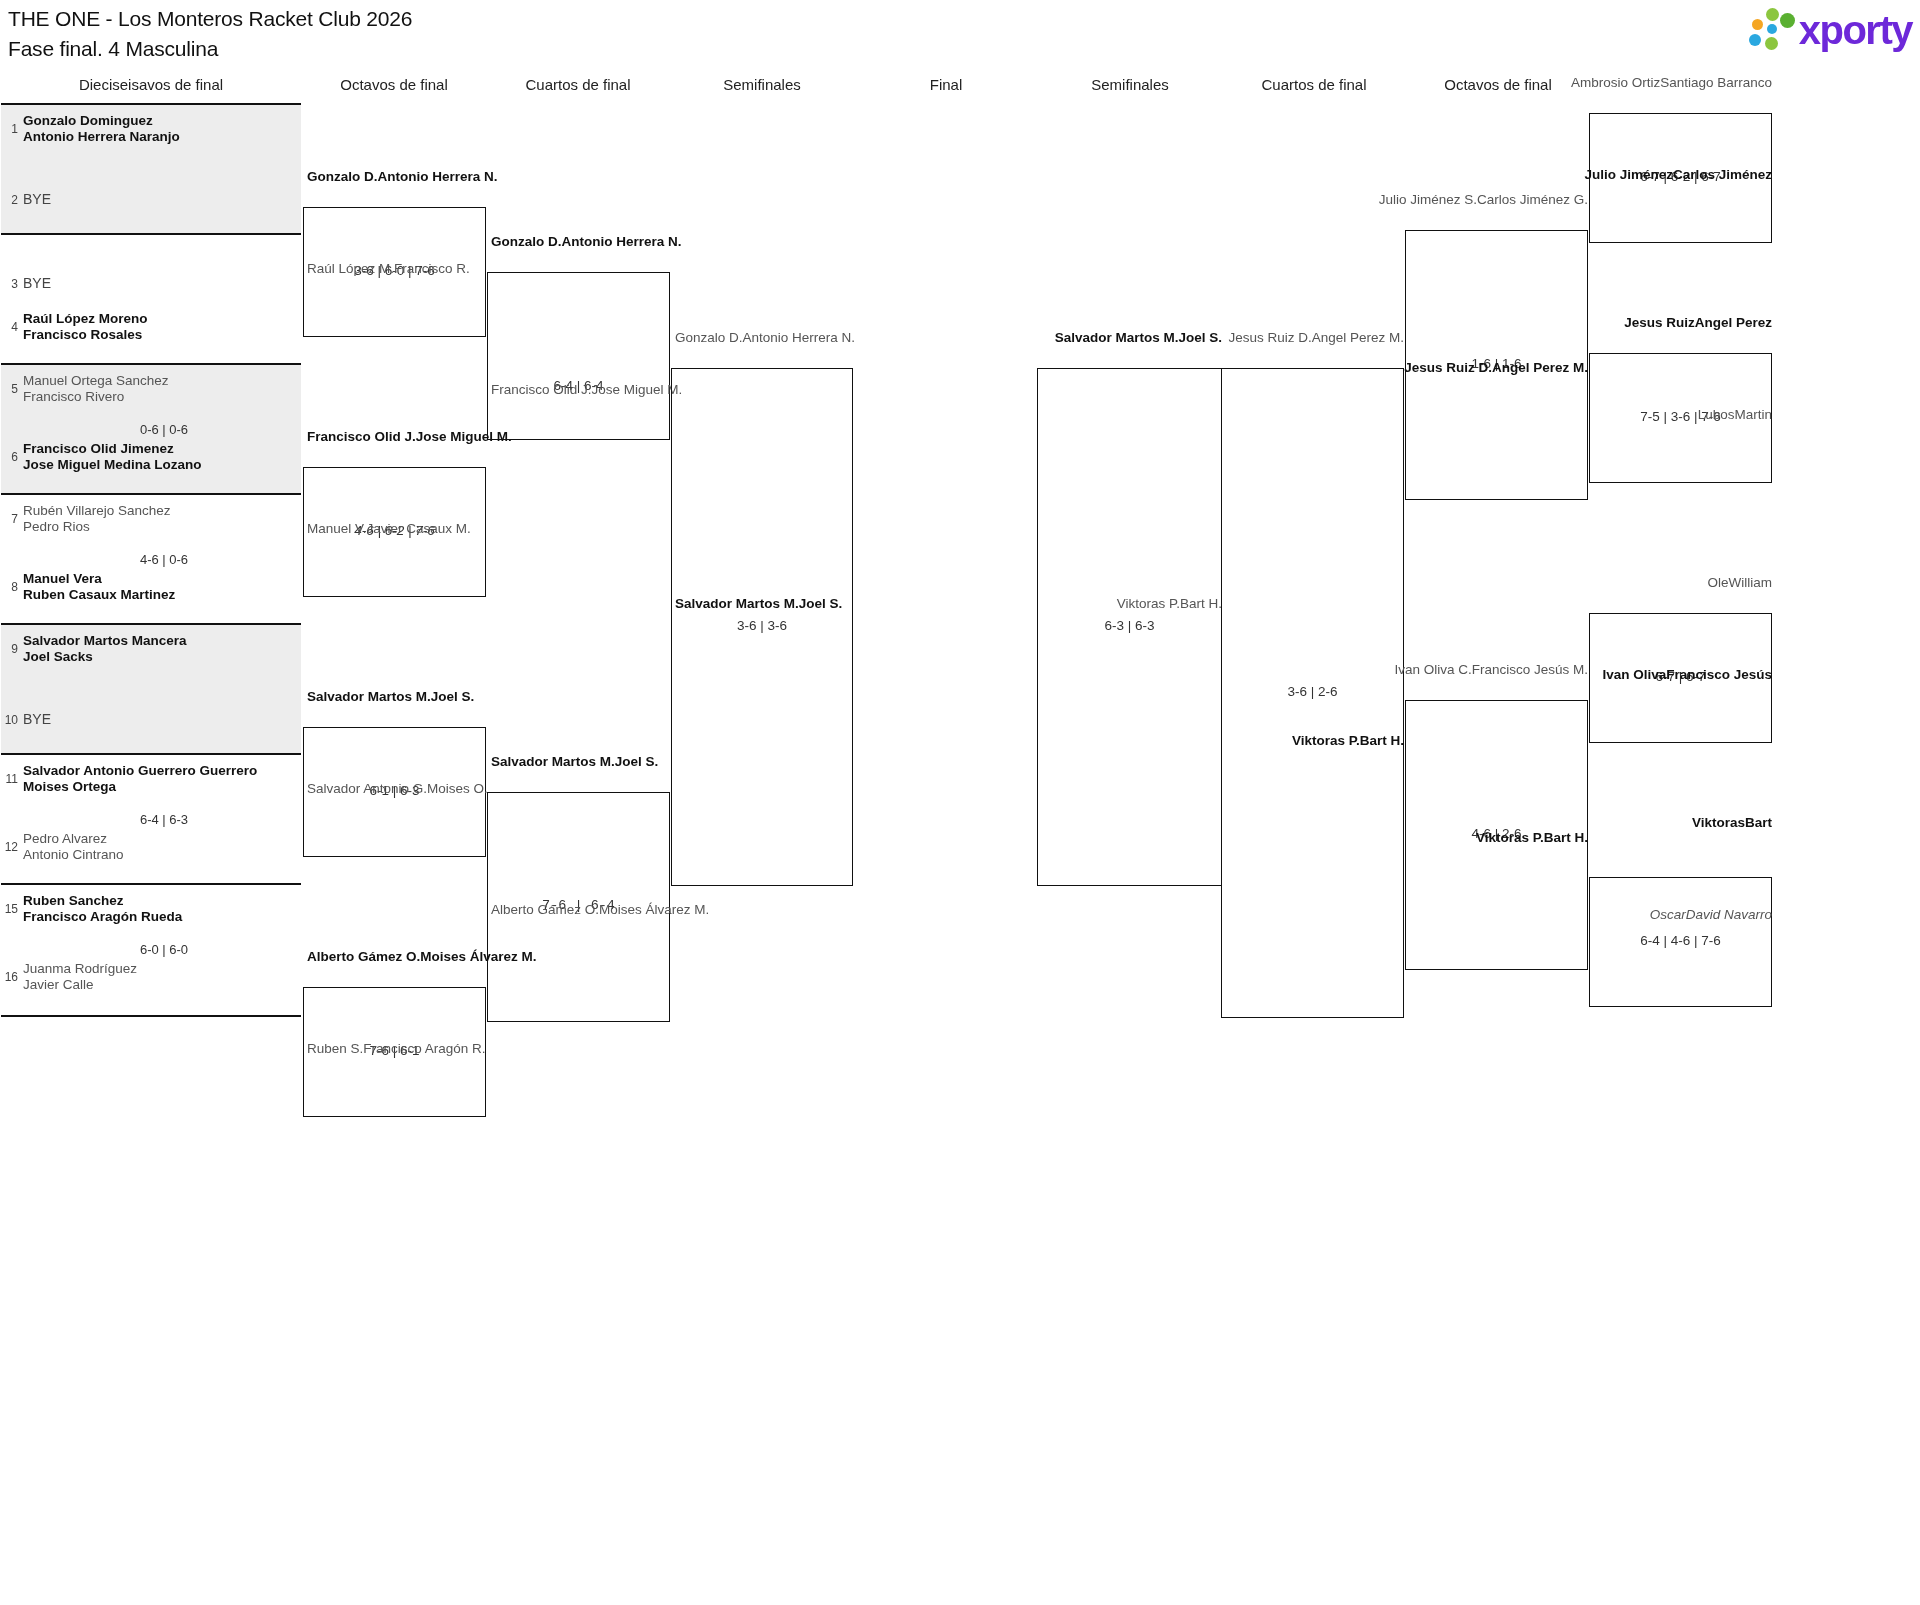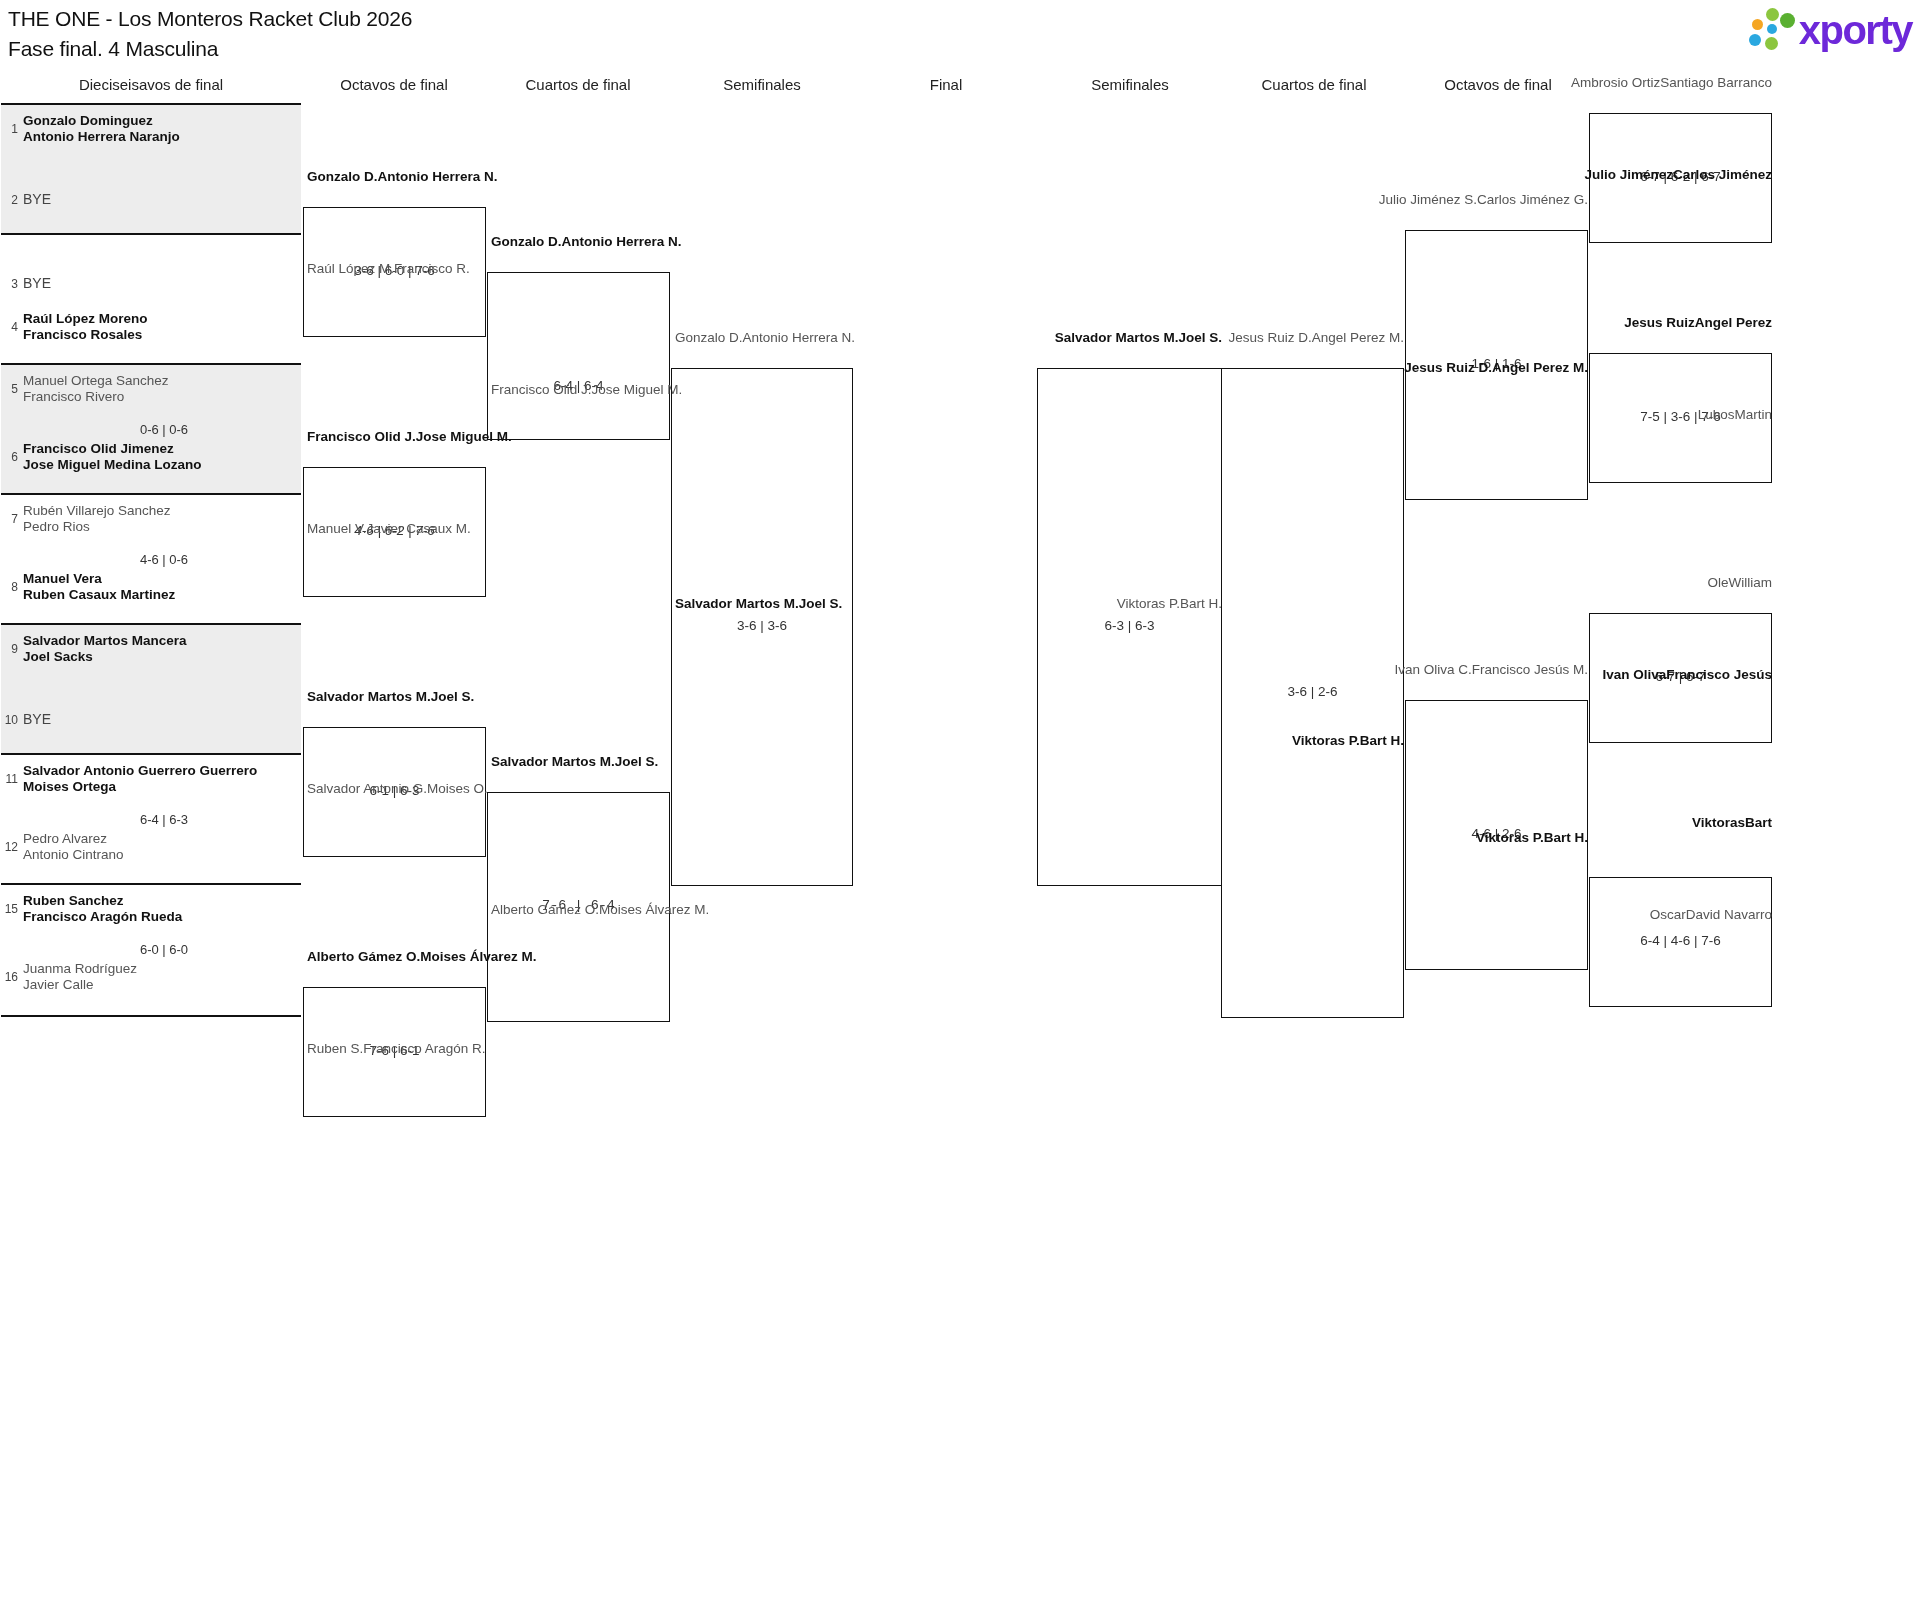--- a/index.html
+++ b/index.html
@@ -216,14 +216,14 @@
     <div class="lbl r" style="top: 407px; right: 148px;"><span><span class="lose">Lubos</span><span class="n2 lose">Martin</span></span></div>
     <div class="bx" style="left: 1589px; top: 613px; width: 183px; height: 130px;">
       <div class="bx-score" style="top: 55px;">6-7 | 6-7</div>
     </div>
     <div class="lbl r" style="top: 575px; right: 148px;"><span><span class="lose">Ole</span><span class="n2 lose">William</span></span></div>
     <div class="lbl r" style="top: 667px; right: 148px;"><span><span class="win">Ivan Oliva</span><span class="n2 win">Francisco Jesús</span></span></div>
     <div class="bx" style="left: 1589px; top: 853px; width: 183px; height: 130px; margin-top: 24px;">
       <div class="bx-score" style="top: 55px;">6-4 | 4-6 | 7-6</div>
     </div>
     <div class="lbl r" style="top: 815px; right: 148px;"><span><span class="win">Viktoras</span><span class="n2 win">Bart</span></span></div>
-    <div class="lbl r" style="top: 907px; right: 148px;"><span><span class="lose">Oscar</span><span class="n2 lose">David Navarro</span></span></div>
+    <div class="lbl r" style="top: 907px; right: 148px; font-style: italic;"><span><span class="lose">Oscar</span><span class="n2 lose">David Navarro</span></span></div>
   </div>
 
 </body></html>

